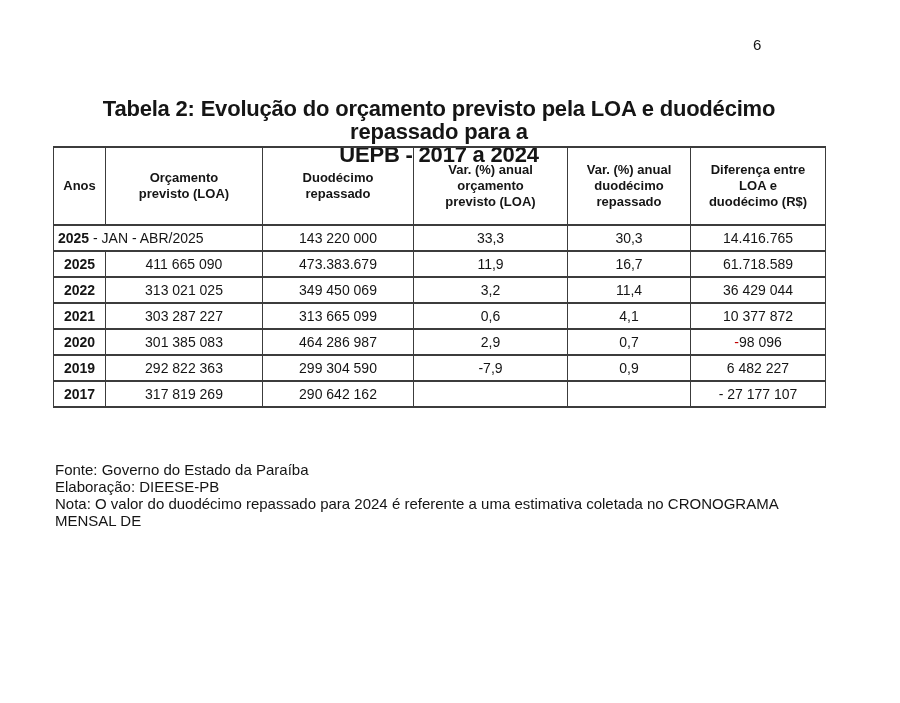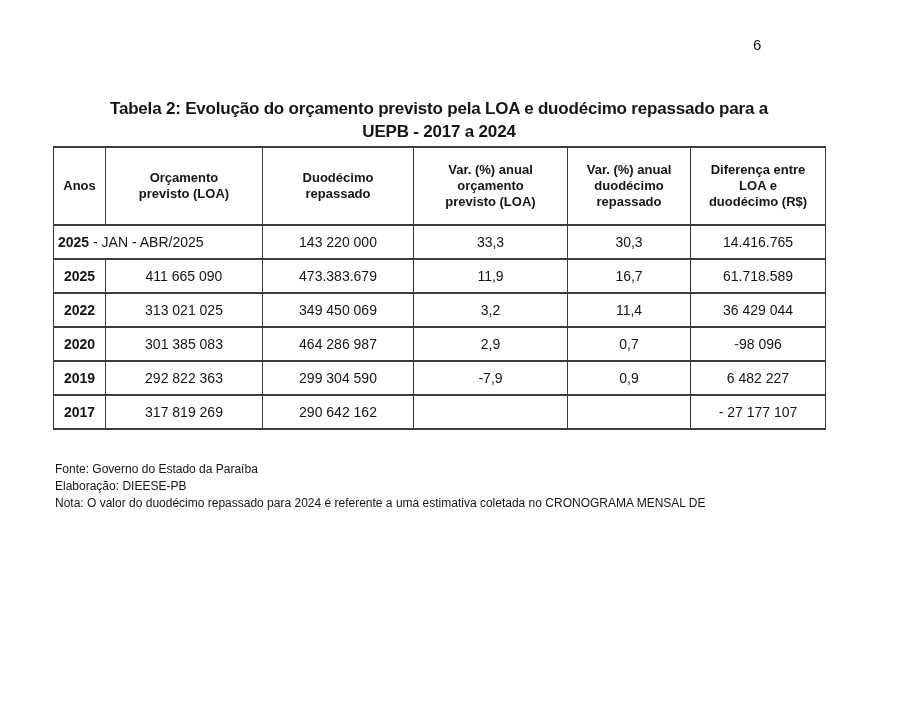--- a/index.html
+++ b/index.html
@@ -20,21 +20,21 @@
     font-size: 15px;
     font-weight: normal;
   }
   .doc-title {
     position: absolute;
     left: 53px;
     top: 97px;
     width: 772px;
     text-align: center;
     font-weight: bold;
-    font-size: 17px;
+    font-size: 22px;
     line-height: 23px;
     letter-spacing: -0.2px;
   }
   table.budget-table {
     position: absolute;
     left: 53px;
     top: 146px;
     width: 772px;
     border-collapse: collapse;
     table-layout: fixed;
@@ -50,34 +50,34 @@
   .budget-table thead th {
     font-weight: bold;
     font-size: 13px;
     line-height: 16px;
     height: 78px;
     white-space: pre-line;
     padding: 2px 3px;
   }
   .budget-table tbody td {
     font-size: 14px;
-    height: 34px;
+    height: 26px;
     line-height: 18px;
     padding: 0 3px;
     white-space: nowrap;
   }
   .year-cell { font-weight: bold; }
   .merged-label { text-align: left !important; padding-left: 4px !important; }
   .year-bold { font-weight: bold; }
   .notes {
     position: absolute;
     left: 55px;
     top: 461px;
     width: 740px;
-    font-size: 12px;
+    font-size: 15px;
     line-height: 17px;
   }
 </style>
 </head>
 <body>
 
 <div class="doc">
 
   <div class="page-number">6</div>
 
@@ -131,20 +131,28 @@
         </tr>
         <tr>
           <td class="year-cell">2022</td>
           <td>313 021 025</td>
           <td>349 450 069</td>
           <td>3,2</td>
           <td>11,4</td>
           <td>36 429 044</td>
         </tr>
         <tr>
+          <td class="year-cell">2021</td>
+          <td>303 287 227</td>
+          <td>313 665 099</td>
+          <td>0,6</td>
+          <td>4,1</td>
+          <td>10 377 872</td>
+        </tr>
+        <tr>
           <td class="year-cell">2020</td>
           <td>301 385 083</td>
           <td>464 286 987</td>
           <td>2,9</td>
           <td>0,7</td>
           <td><span style="color: rgb(192, 0, 0);">-</span>98 096</td>
         </tr>
         <tr>
           <td class="year-cell">2019</td>
           <td>292 822 363</td>

